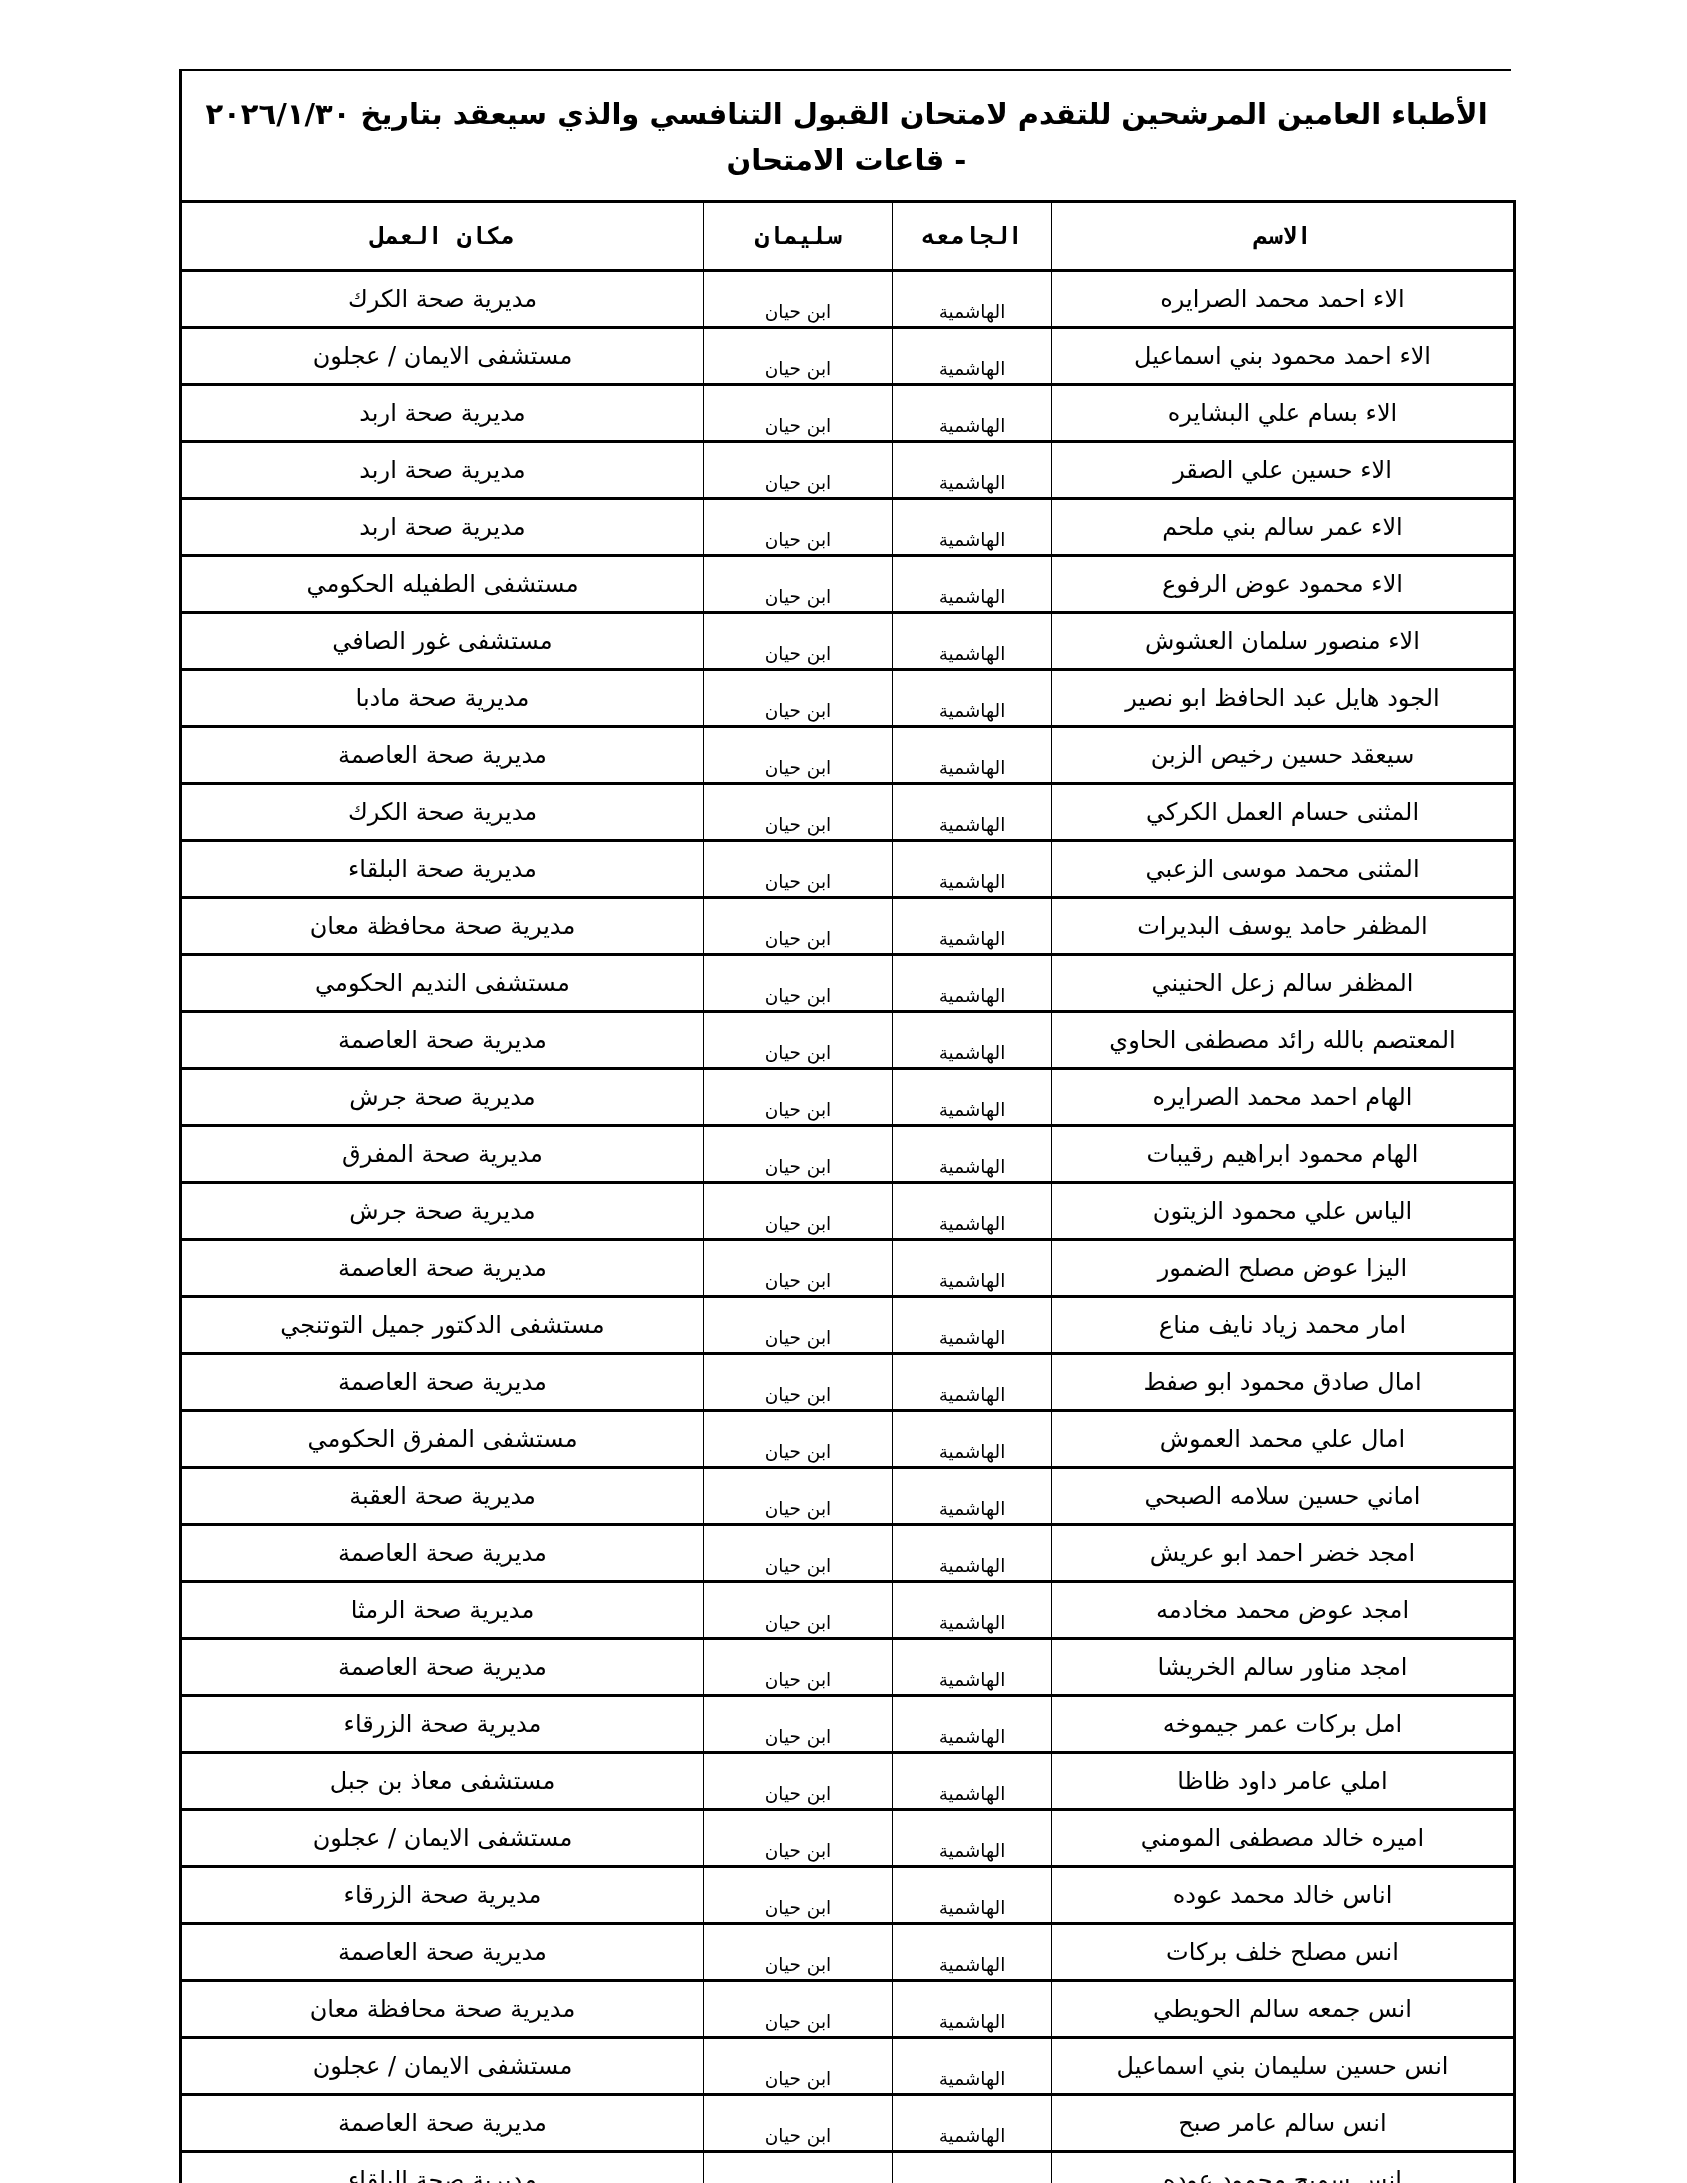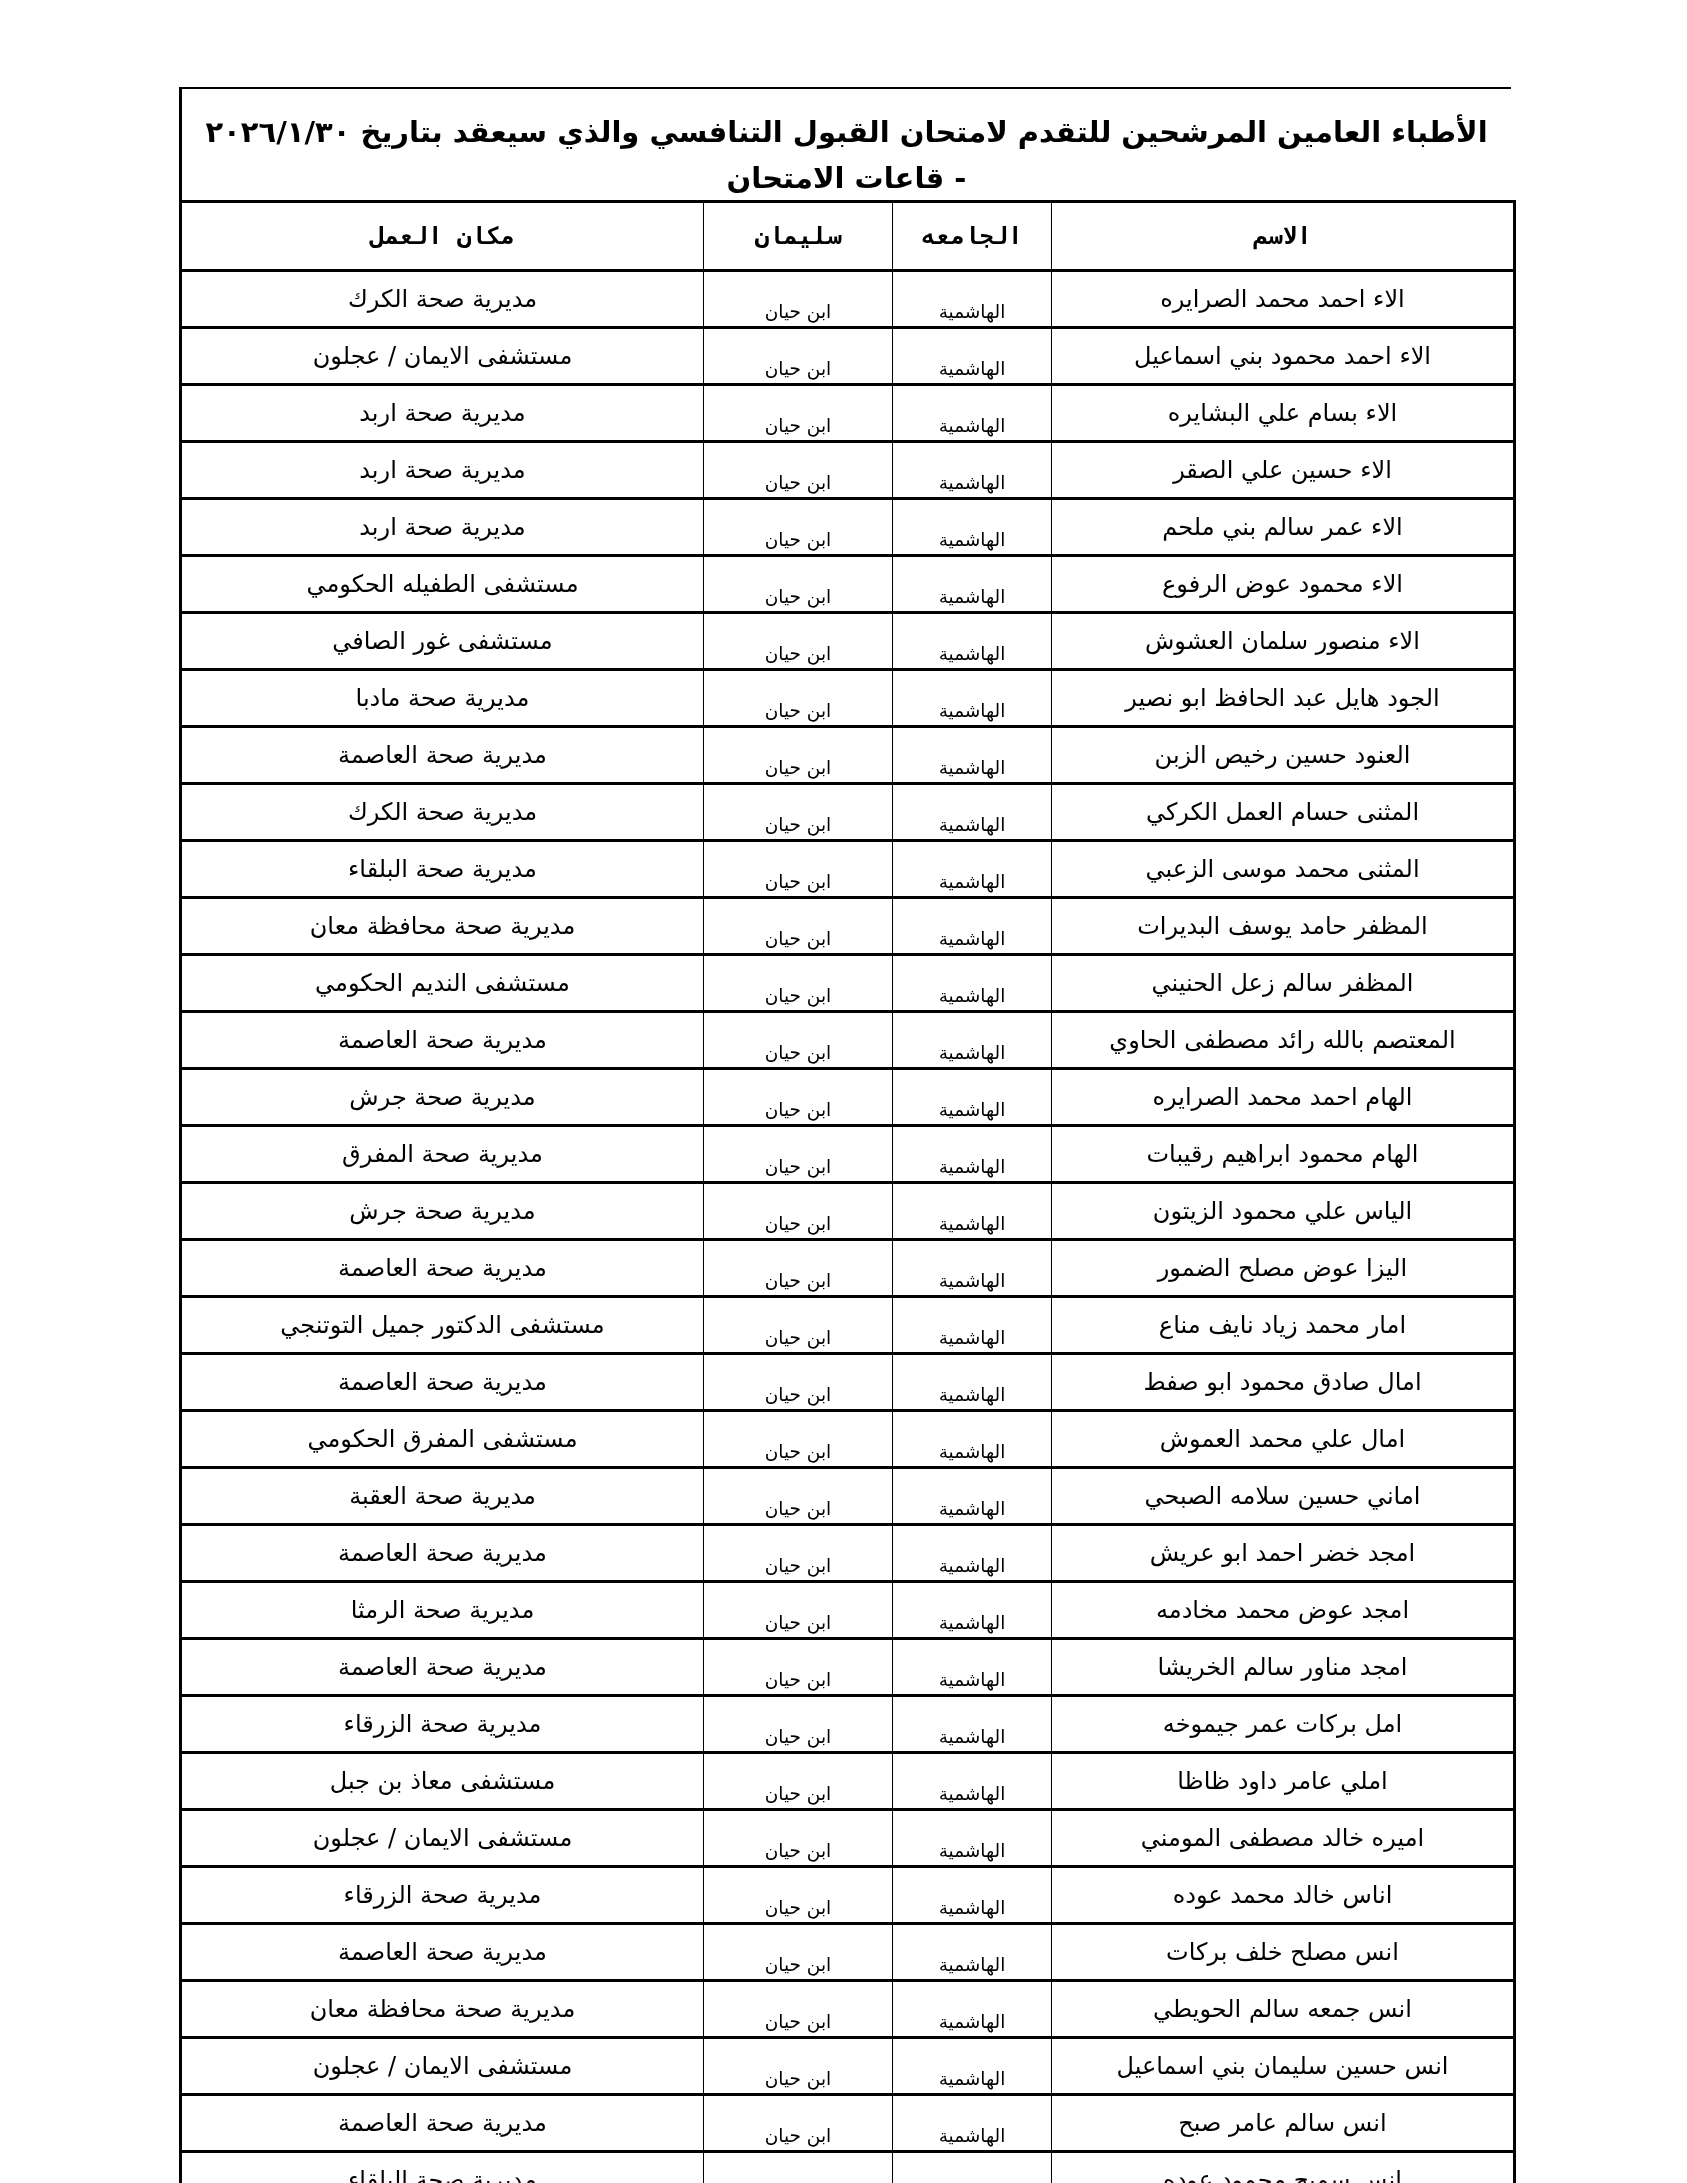--- a/index.html
+++ b/index.html
@@ -1,21 +1,21 @@
 <!DOCTYPE html>
 <html style="font-size:10.6px"><head>
 <meta charset="utf-8">
 <style>
   html, body { margin: 0; padding: 0; background: #ffffff; }
   body { width: 1687px; height: 2183px; position: relative; font-family: "DejaVu Sans", "Liberation Sans", sans-serif; color: #000; }
   .page { position: absolute; left: 0; top: 0; width: 1687px; height: 2183px; }
   .title-box {
     position: absolute; left: 179px; top: 69px; width: 1332px; height: 132px;
     border-top: 2.6px solid #000; border-left: 3.3px solid #000;
-    box-sizing: border-box; direction: rtl; text-align: center; margin-top: 18px;
+    box-sizing: border-box; direction: rtl; text-align: center;
   }
   .title-text {
     position: absolute; left: 13.2px; right: 13.2px; top: 20px;
     font-family: "DejaVu Sans", sans-serif; font-weight: bold; font-size: 29px; line-height: 46px;
     direction: rtl; text-align: center;
   }
   table.grid {
     position: absolute; left: 179px; top: 200px; width: 1333px;
     border-collapse: collapse; direction: rtl; table-layout: fixed;
     border-left: 3.3px solid #000; border-right: 3.3px solid #000;
@@ -100,21 +100,21 @@
           <td class="cell-hall">ابن حيان</td>
           <td class="cell-work">مستشفى غور الصافي</td>
         </tr>
         <tr>
           <td class="cell-name">الجود هايل عبد الحافظ ابو نصير</td>
           <td class="cell-uni">الهاشمية</td>
           <td class="cell-hall">ابن حيان</td>
           <td class="cell-work">مديرية صحة مادبا</td>
         </tr>
         <tr>
-          <td class="cell-name">العنود حسين رخيص الزبن</td>
+          <td class="cell-name">سيعقد حسين رخيص الزبن</td>
           <td class="cell-uni">الهاشمية</td>
           <td class="cell-hall">ابن حيان</td>
           <td class="cell-work">مديرية صحة العاصمة</td>
         </tr>
         <tr>
           <td class="cell-name">المثنى حسام العمل الكركي</td>
           <td class="cell-uni">الهاشمية</td>
           <td class="cell-hall">ابن حيان</td>
           <td class="cell-work">مديرية صحة الكرك</td>
         </tr>

